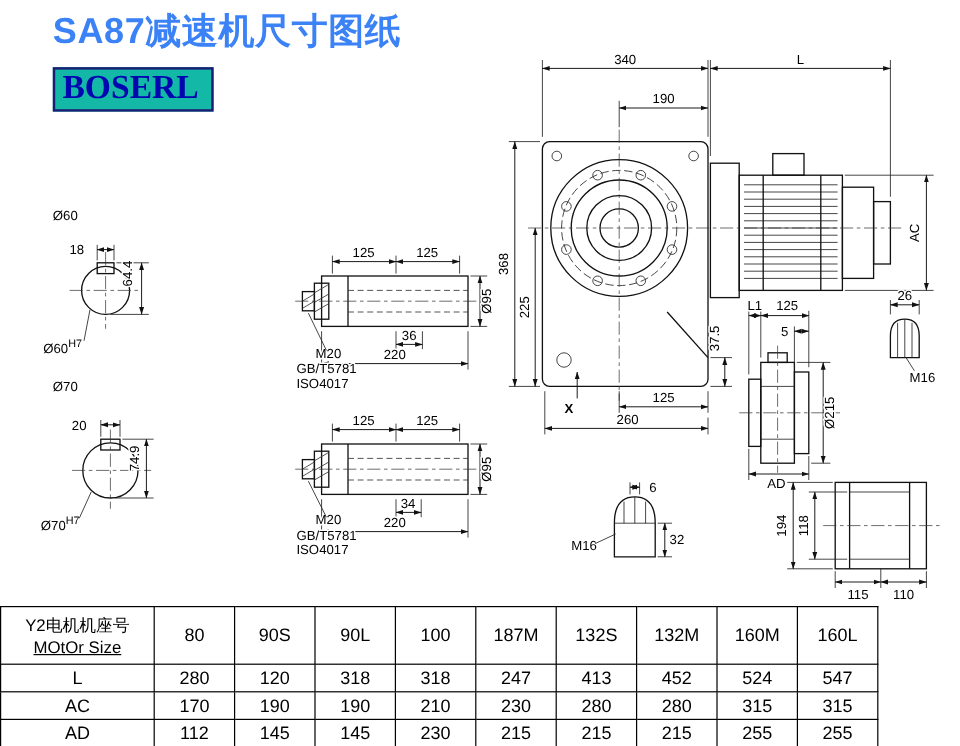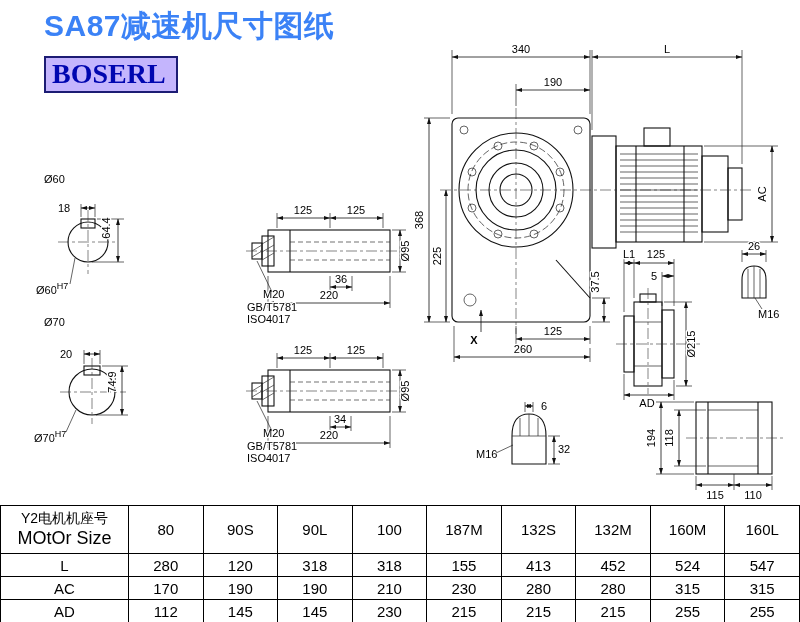--- a/index.html
+++ b/index.html
@@ -2,40 +2,40 @@
 <html><head>
 <meta charset="utf-8">
 <style>
   * { margin:0; padding:0; box-sizing:border-box; }
   html,body { background:#fff; }
   .canvas { position:relative; width:800px; height:622px; background:#fff; overflow:hidden;
             font-family:"Liberation Sans", sans-serif; }
   .title { position:absolute; left:44px; top:6px; font-size:30px; font-weight:bold; color:#3b82f6;
            letter-spacing:0.5px; font-family:"Liberation Sans", sans-serif; }
   .logo  { position:absolute; left:44px; top:56px; min-width:128px; height:37px; line-height:32px;
-           border:2px solid #1c1c74; color:#0006b0; background:#c4b5fd;
+           border:2px solid #1c1c74; color:#0006b0; background:#14b8a6;
            font-family:"Liberation Serif", serif; font-weight:bold; font-size:28px;
            padding:0 10px 0 6px; }
   svg.draw { position:absolute; left:0; top:0; }
   .ln    { stroke:#111; stroke-width:1.1; fill:none; }
   .thin  { stroke:#222; stroke-width:0.7; fill:none; }
   .cl    { stroke:#333; stroke-width:0.6; fill:none; stroke-dasharray:11 3 3 3; }
   .hid   { stroke:#333; stroke-width:0.7; fill:none; stroke-dasharray:5 3; }
   .dim   { stroke:#111; stroke-width:0.8; fill:none; }
   .hatch { stroke:#333; stroke-width:0.7; }
   svg text { font-family:"Liberation Sans", sans-serif; font-size:11px; fill:#000;
              paint-order:stroke; stroke:#fff; stroke-width:2.5px; stroke-linejoin:round; }
-  table.size { position:absolute; left:0; top:505px; width:800px; height:117px;
+  table.size { position:absolute; left:0; top:505px; width:732px; height:117px;
                border-collapse:collapse; table-layout:fixed; background:#fff; }
   table.size th, table.size td { border:1px solid #000; text-align:center; vertical-align:middle;
                font-weight:normal; font-size:15px; color:#000; padding:0; }
   table.size tr.head { height:48px; }
   table.size tr.data { height:23px; }
   .hd-cn { font-size:14px; }
-  .hd-en { font-size:18px; }
+  .hd-en { font-size:14px; text-decoration:underline; }
 </style>
 </head>
 <body>
 
 <div class="canvas">
 
   <div class="title">SA87减速机尺寸图纸</div>
   <div class="logo">BOSERL</div>
 
   <svg class="draw" width="800" height="503" viewBox="0 0 800 503">
@@ -360,21 +360,21 @@
       <th>132M</th>
       <th>160M</th>
       <th>160L</th>
     </tr>
     <tr class="data">
       <td>L</td>
       <td>280</td>
       <td>120</td>
       <td>318</td>
       <td>318</td>
-      <td>155</td>
+      <td>247</td>
       <td>413</td>
       <td>452</td>
       <td>524</td>
       <td>547</td>
     </tr>
     <tr class="data">
       <td>AC</td>
       <td>170</td>
       <td>190</td>
       <td>190</td>

